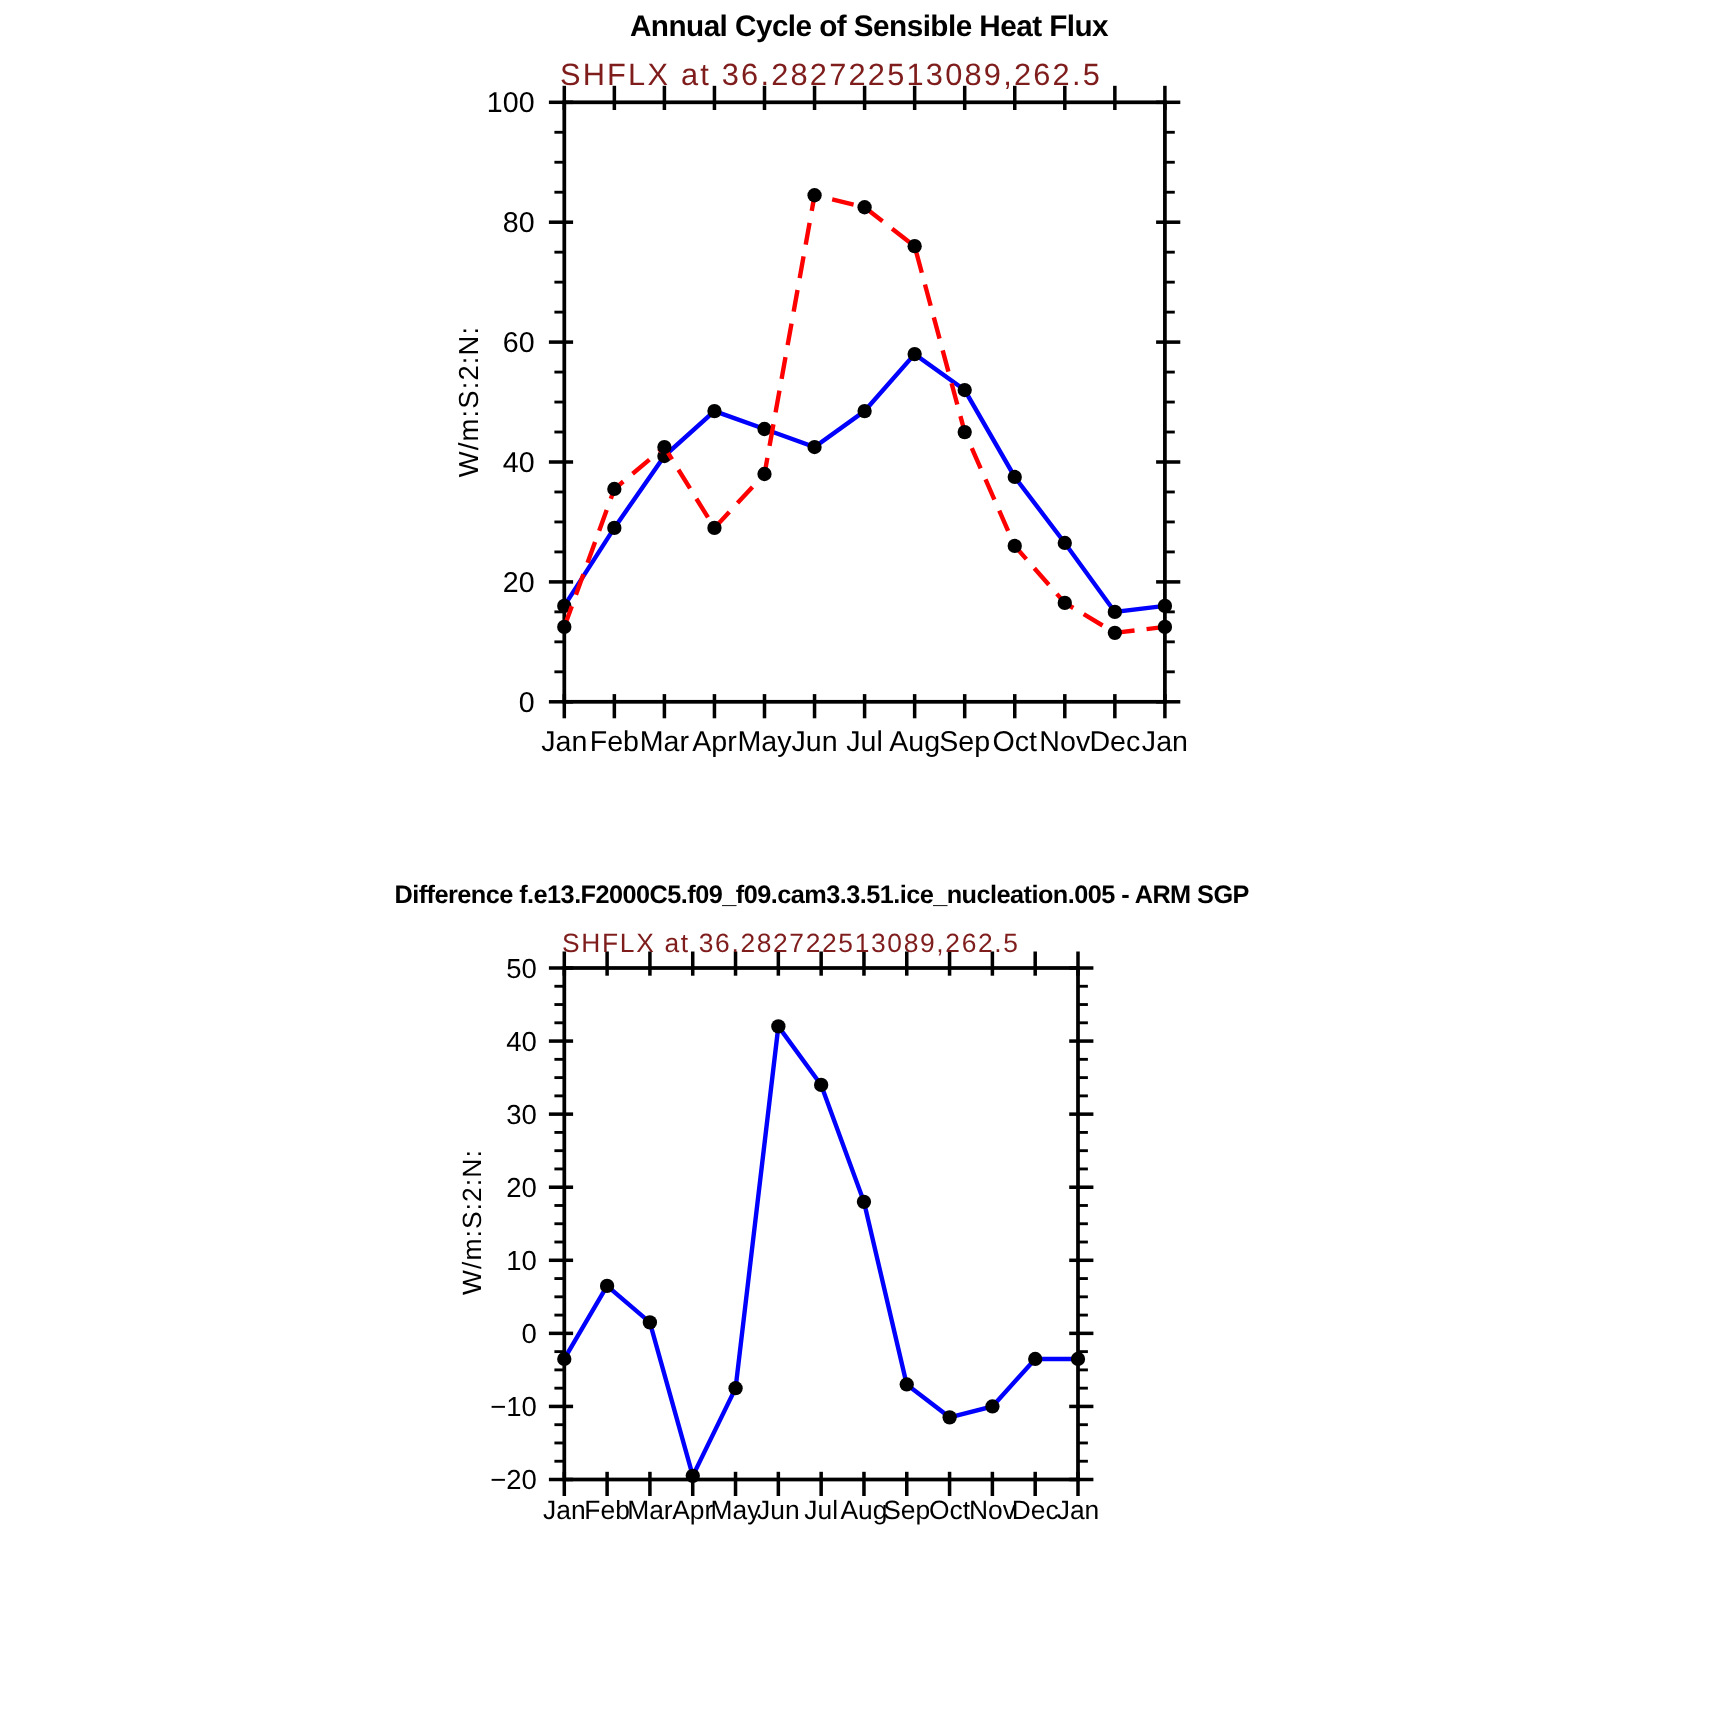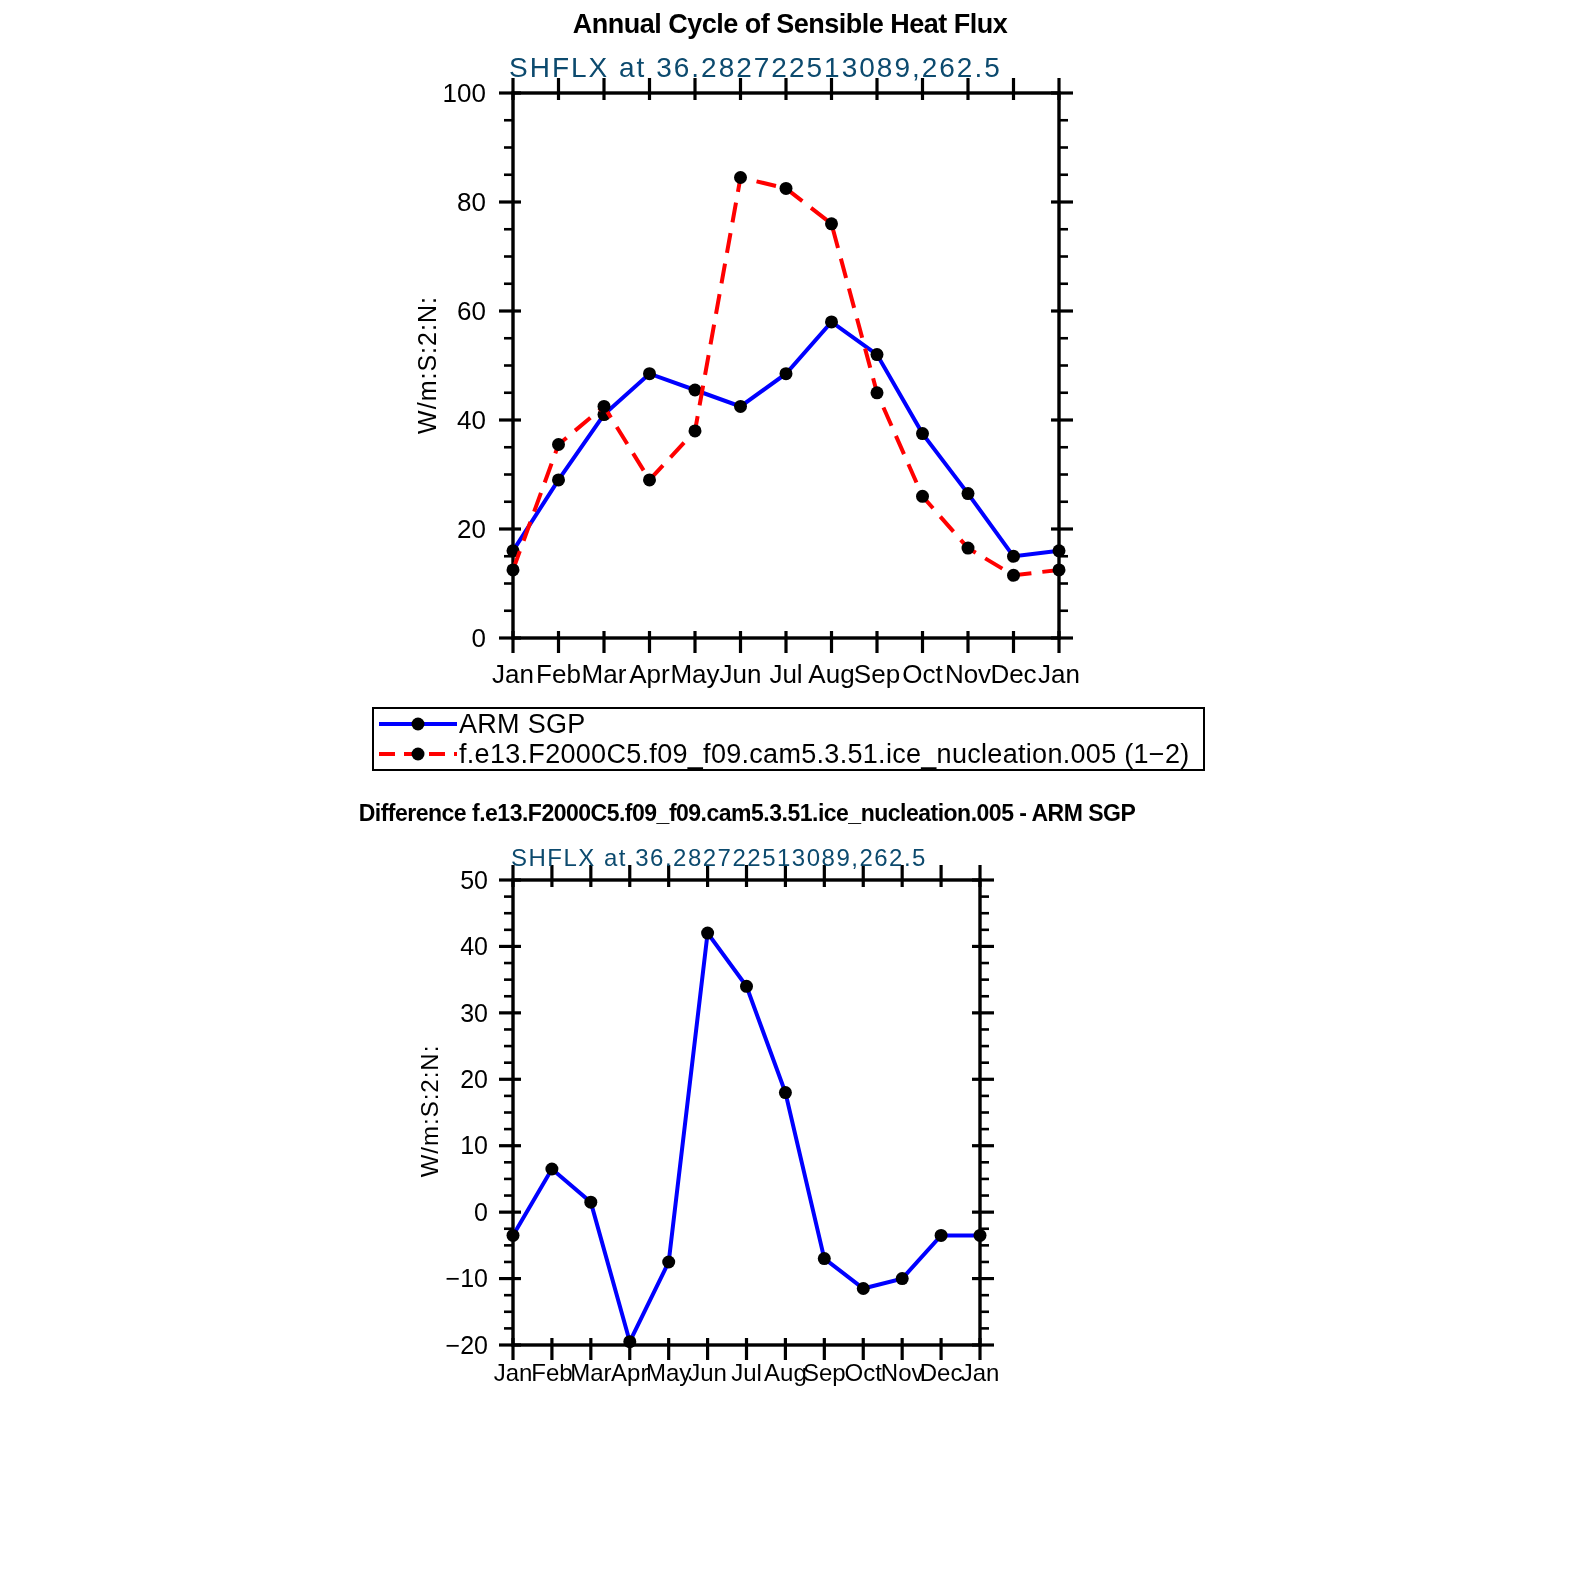--- a/index.html
+++ b/index.html
@@ -5,21 +5,21 @@
   * { margin:0; padding:0; box-sizing:border-box; }
   html,body { background:#ffffff; }
   #canvas {
     position:relative; width:1574px; height:1574px; background:#ffffff;
     font-family:"Liberation Sans", sans-serif; color:#000; overflow:hidden;
   }
   .abs { position:absolute; white-space:nowrap; }
   .chart-main-title { font-weight:bold; letter-spacing:-0.5px; transform:translateX(-50%); }
   #title0 { left:790px; top:9px;  font-size:27px; }
   #title1 { left:747px; top:800px; font-size:23px; letter-spacing:-0.5px; }
-  .chart-subtitle { color:#0c4a6e; font-weight:400;text-align:right; }
+  .chart-subtitle { color:#7f1d1d; font-weight:400;text-align:right; }
   #subtitle0 { left:509px; top:52px;  font-size:28px; letter-spacing:2px; }
   #subtitle1 { left:511px; top:844px; font-size:24px; letter-spacing:1.5px; }
   .y-axis-label { transform:translate(-50%,-50%) rotate(-90deg); transform-origin:center; }
   #ylabel0 { left:427px; top:365px;  font-size:25px; letter-spacing:1px; }
   #ylabel1 { left:430px; top:1111px; font-size:24px; letter-spacing:1px; }
   #plots { position:absolute; left:0; top:0; }
   #plots text { fill:#000; font-family:"Liberation Sans", sans-serif; }
   .legend {
     left:372px; top:707px; width:833px; height:64px;
     border:2.5px solid #000; background:#fff;
@@ -271,34 +271,18 @@
       <circle cx="863.3" cy="1288.5" r="6.5" fill="#000000"></circle>
       <circle cx="902.2" cy="1278.6" r="6.5" fill="#000000"></circle>
       <circle cx="941.1" cy="1235.4" r="6.5" fill="#000000"></circle>
       <circle cx="980.0" cy="1235.4" r="6.5" fill="#000000"></circle>
     </svg>
 
   <div id="title0" class="abs chart-main-title">Annual Cycle of Sensible Heat Flux</div>
   <div id="subtitle0" class="abs chart-subtitle">SHFLX at 36.282722513089,262.5</div>
   <div id="ylabel0" class="abs y-axis-label">W/m:S:2:N:</div>
 
-  <div class="abs legend">
-    <div class="legend-row">
-      <svg id="legend-sample-0" class="legend-sample" width="82" height="30">
-        <line x1="2" y1="15" x2="80" y2="15" stroke-width="4" stroke="#0000ff"></line>
-        <circle cx="41" cy="15" r="6.5" fill="#000000"></circle>
-      </svg>
-      <span class="legend-label">ARM SGP</span>
-    </div>
-    <div class="legend-row">
-      <svg id="legend-sample-1" class="legend-sample" width="82" height="30">
-        <line x1="2" y1="15" x2="80" y2="15" stroke-width="4" stroke="#ff0000" stroke-dasharray="16 9"></line>
-        <circle cx="41" cy="15" r="6.5" fill="#000000"></circle>
-      </svg>
-      <span class="legend-label">f.e13.F2000C5.f09_f09.cam5.3.51.ice_nucleation.005 (1−2)</span>
-    </div>
-  </div>
-
-  <div id="title1" class="abs chart-main-title">Difference f.e13.F2000C5.f09_f09.cam5.3.51.ice_nucleation.005 - ARM SGP</div>
+
+  <div id="title1" class="abs chart-main-title">Difference f.e13.F2000C5.f09_f09.cam3.3.51.ice_nucleation.005 - ARM SGP</div>
   <div id="subtitle1" class="abs chart-subtitle">SHFLX at 36.282722513089,262.5</div>
   <div id="ylabel1" class="abs y-axis-label">W/m:S:2:N:</div>
 
 </div>
 
 </body></html>

